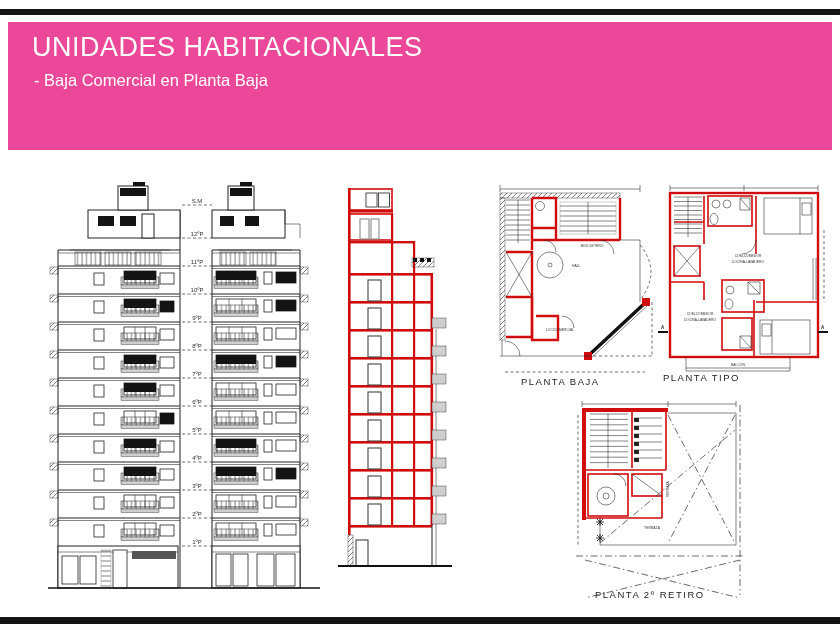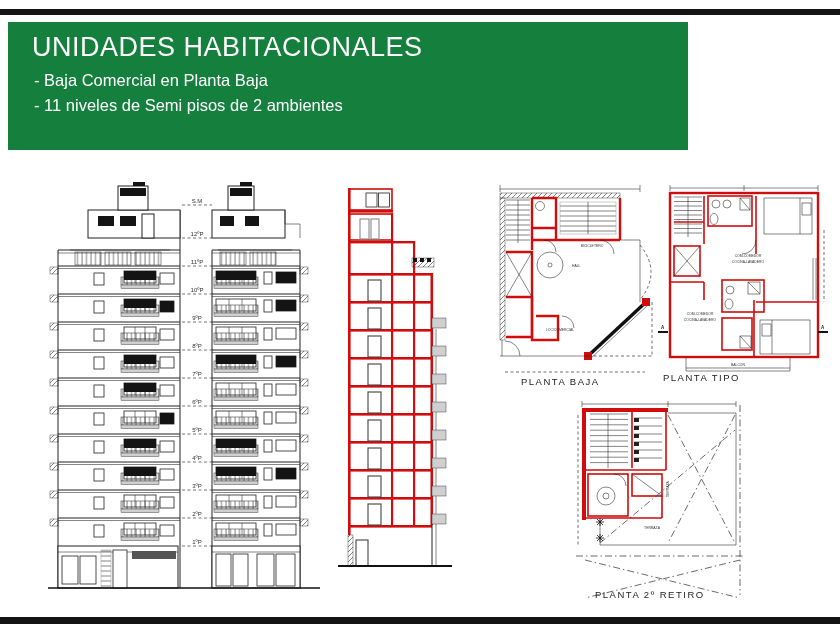--- a/index.html
+++ b/index.html
@@ -1,20 +1,20 @@
 <!DOCTYPE html>
 <html><head>
 <meta charset="utf-8">
 <style>
   html,body{margin:0;padding:0;background:#fff;}
   .slide{position:relative;width:840px;height:630px;background:#fff;overflow:hidden;
          font-family:"Liberation Sans",sans-serif;}
   .top-bar{position:absolute;left:0;top:9px;width:840px;height:6px;background:#141414;}
   .bottom-bar{position:absolute;left:0;top:617px;width:840px;height:7px;background:#141414;}
-  .banner{position:absolute;left:8px;top:22px;width:680px;height:128px;background:#15803d;}
+  .banner{position:absolute;left:8px;top:22px;width:824px;height:128px;background:#ec4899;}
   .banner h1{margin:10px 0 6px 24px;font-size:27px;font-weight:400;color:#ffffff;letter-spacing:.5px;}
   .banner .bullet{margin:2px 0 0 26px;font-size:16.5px;color:#ffffff;line-height:23px;}
   svg{position:absolute;left:0;top:0;}
   
   .k{stroke:#222;stroke-width:1;fill:none;}
   .thin{stroke:#222;stroke-width:.55;fill:none;}
   .ln{stroke:#222;stroke-width:1;fill:#fff;}
   .win{stroke:#222;stroke-width:.8;fill:#fff;}
   .dk{fill:#141414;}
   .rw{stroke:#d00c0c;stroke-width:2.4;fill:none;}
@@ -35,21 +35,20 @@
 </style>
 </head>
 <body>
 
 <div class="slide">
   <div class="top-bar"></div>
 
   <div class="banner">
     <h1>UNIDADES HABITACIONALES</h1>
     <div class="bullet">- Baja Comercial en Planta Baja</div>
-    <div class="bullet">- 11 niveles de Semi pisos de 2 ambientes</div>
   </div>
 
   <svg width="840" height="630" viewBox="0 0 840 630">
     <defs>
       <pattern id="pv" width="4.5" height="8" patternUnits="userSpaceOnUse">
           <path d="M1,0V8" stroke="#222" stroke-width=".6"></path>
         </pattern>
       <pattern id="ph" width="8" height="5" patternUnits="userSpaceOnUse">
           <path d="M0,1H8" stroke="#333" stroke-width=".6"></path>
         </pattern>

